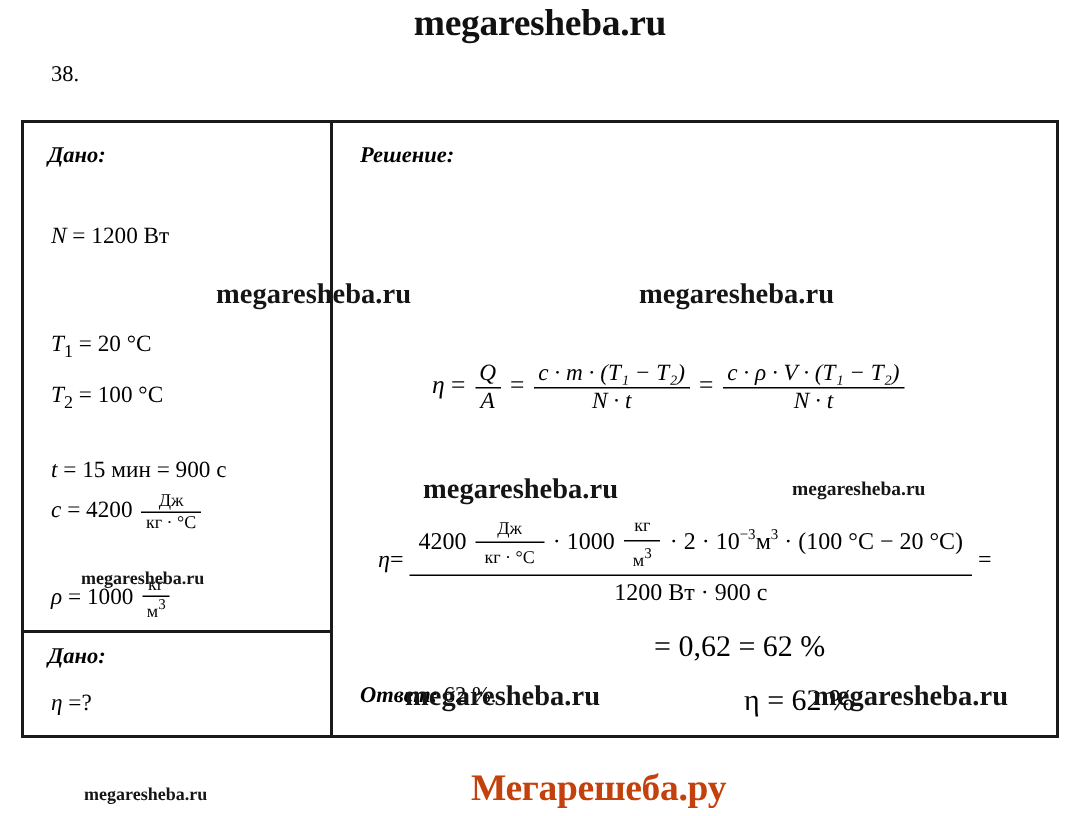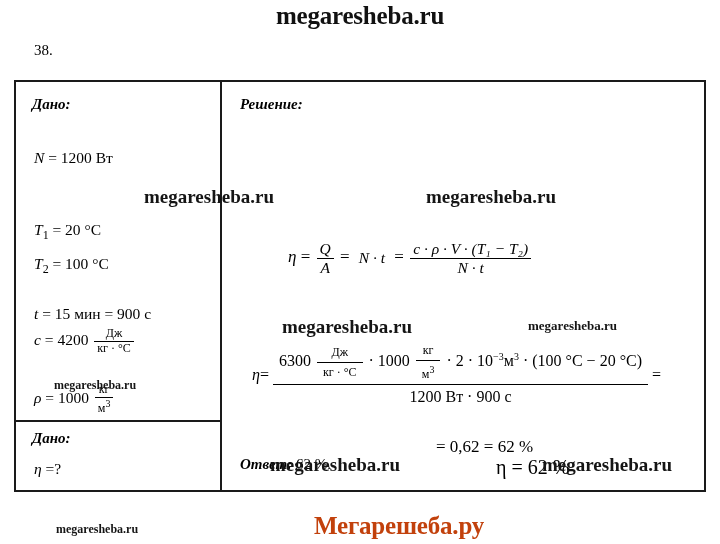--- a/index.html
+++ b/index.html
@@ -187,22 +187,22 @@
     white-space: nowrap;
   }
   .eq2 .bigfrac .den {
     display: block;
     padding: 3px 6px 0 6px;
     white-space: nowrap;
   }
   .eq3 {
     position: absolute;
     left: 420px;
-    top: 355px;
-    font-size: 17px;
+    top: 338px;
+    font-size: 20px;
   }
   .eq4 {
     position: absolute;
     left: 480px;
     top: 374px;
     font-size: 20px;
   }
   
   .wm {
     position: absolute;
@@ -282,35 +282,36 @@
 
   <div class="math eq1">
     <span class="mi">η</span>
     <span>=</span>
     <span class="frac">
       <span class="num mi">Q</span>
       <span class="den mi">A</span>
     </span>
     <span>=</span>
     <span class="frac">
+      <span class="num mi">c · m · (T₁ − T₂)</span>
       <span class="den mi">N · t</span>
     </span>
     <span>=</span>
     <span class="frac">
       <span class="num mi">c · ρ · V · (T₁ − T₂)</span>
       <span class="den mi">N · t</span>
     </span>
   </div>
 
   <div class="math eq2">
     <span class="mi">η</span>
     <span>=</span>
     <span class="bigfrac">
       <span class="num">
-        <span>6300</span>
+        <span>4200</span>
         <span class="frac small">
           <span class="num">Дж</span>
           <span class="den">кг · °С</span>
         </span>
         <span>· 1000</span>
         <span class="frac small">
           <span class="num">кг</span>
           <span class="den"><span>м</span><span class="sup">3</span></span>
         </span>
         <span>· 2 · 10</span><span class="sup">−3</span><span>м</span><span class="sup">3</span>

